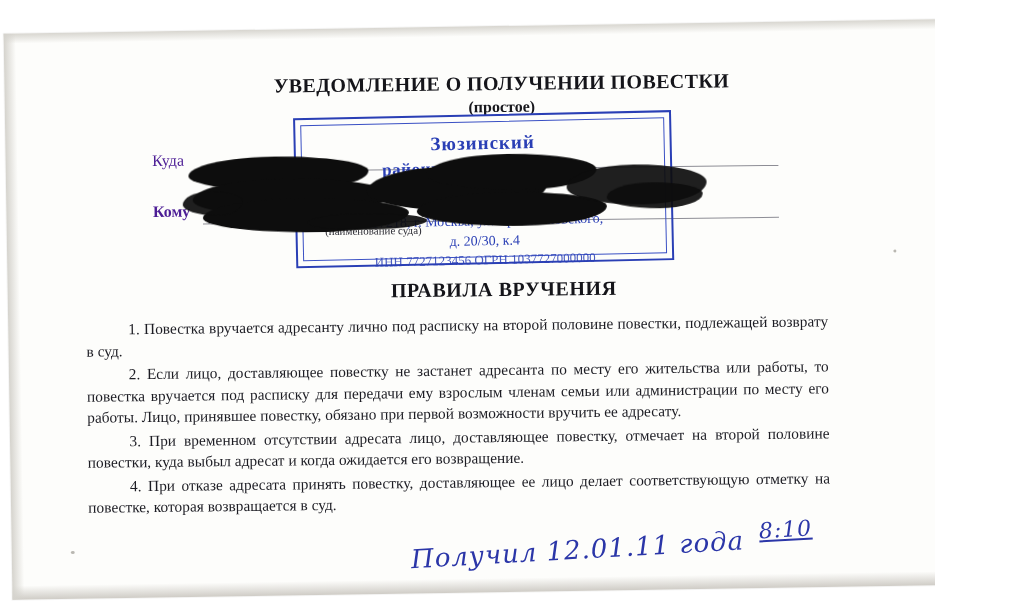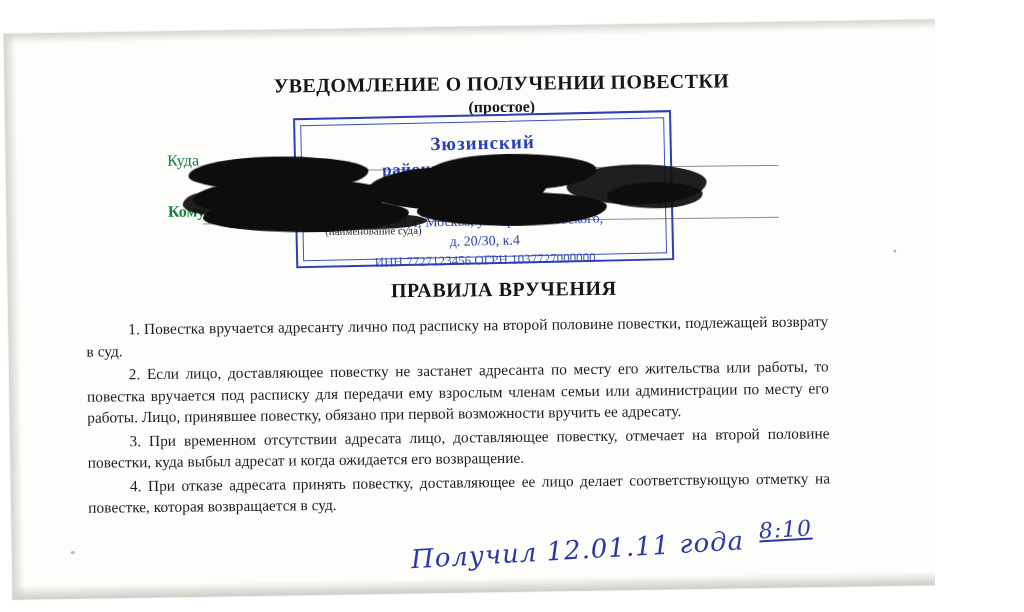--- a/index.html
+++ b/index.html
@@ -82,22 +82,21 @@
     text-align: center;
     font-size: 16px;
     font-weight: bold;
     color: #17171c;
   }
 
   
   .field-label {
     position: absolute;
     font-size: 16px;
-    color: #15803d;
-    margin-left: 15px;
+    color: #4c1d95;
   }
   .field-kuda { left: 146px; top: 122px; }
   .field-komu { left: 146px; top: 173px; font-weight: bold; }
   .field-line {
     position: absolute;
     height: 1px;
     background: #8d8d95;
   }
   .line-kuda { left: 196px; top: 142px; width: 576px; }
   .line-komu { left: 196px; top: 194px; width: 576px; }

